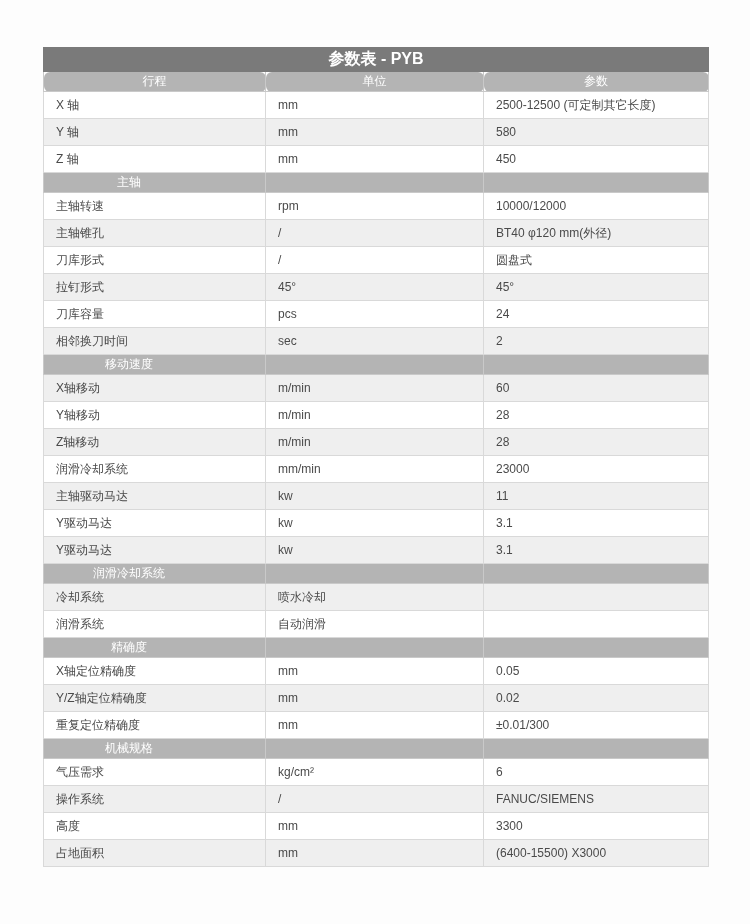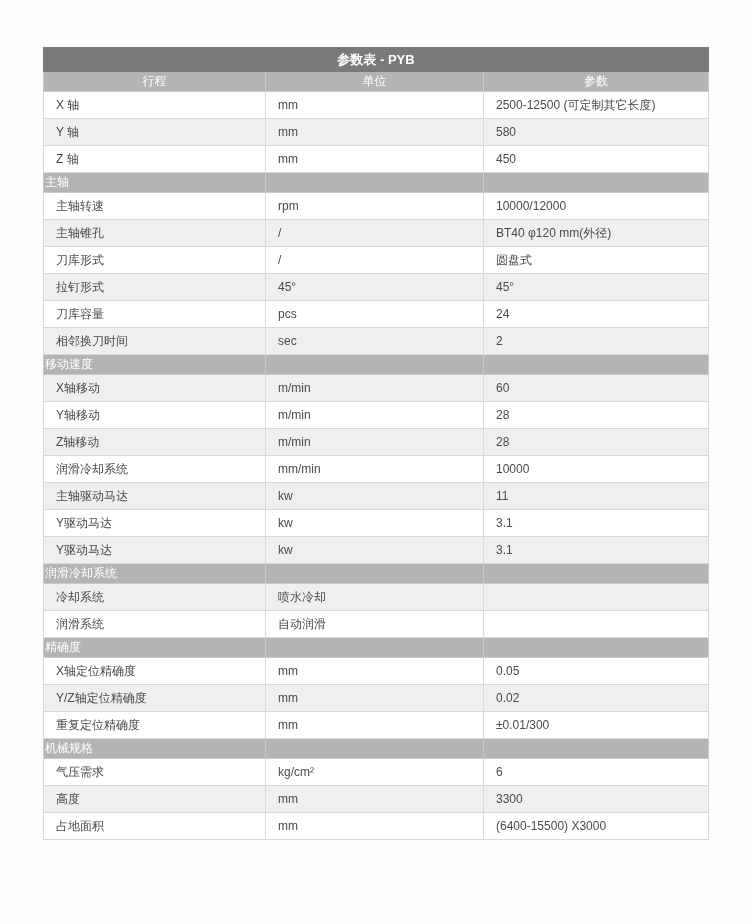--- a/index.html
+++ b/index.html
@@ -32,42 +32,44 @@
   table.spec th, table.spec td {
     border: 1px solid var(--border, #d9d9d9);
     overflow: hidden;
     white-space: nowrap;
   }
   
   tr.title-row th {
     background: var(--title-bg, #7a7a7a);
     color: #ffffff;
     font-weight: bold;
-    font-size: 13px;
+    font-size: 16px;
     height: 21px;
     text-align: center;
     border-color: var(--title-bg, #7a7a7a);
   }
   
   tr.cols-row th {
     background: var(--header-bg, #b4b4b4);
     color: #ffffff;
     font-weight: normal;
     height: 17px;
     text-align: center;
     border-color: #c9c9c9;
+    border-radius: 6px;
   }
   
   tr.section td {
     background: var(--header-bg, #b4b4b4);
     color: #ffffff;
     height: 17px;
     border-color: #c9c9c9;
   }
   tr.section td:first-child {
+    text-align: center;
     padding-right: 52px;
   }
   
   tbody tr.data td {
     height: 26px;
     padding: 0 0 0 12px;
     background: #ffffff;
     vertical-align: middle;
   }
   tbody tr:nth-child(even).data td {
@@ -162,21 +164,21 @@
             <td>28</td>
           </tr>
           <tr class="data">
             <td>Z轴移动</td>
             <td>m/min</td>
             <td>28</td>
           </tr>
           <tr class="data">
             <td>润滑冷却系统</td>
             <td>mm/min</td>
-            <td>10000</td>
+            <td>23000</td>
           </tr>
           <tr class="data">
             <td>主轴驱动马达</td>
             <td>kw</td>
             <td>11</td>
           </tr>
           <tr class="data">
             <td>Y驱动马达</td>
             <td>kw</td>
             <td>3.1</td>
@@ -223,20 +225,25 @@
           </tr>
           <tr class="section">
             <td>机械规格</td>
             <td></td>
             <td></td>
           </tr>
           <tr class="data">
             <td>气压需求</td>
             <td>kg/cm²</td>
             <td>6</td>
+          </tr>
+          <tr class="data">
+            <td>操作系统</td>
+            <td>/</td>
+            <td>FANUC/SIEMENS</td>
           </tr>
           <tr class="data">
             <td>高度</td>
             <td>mm</td>
             <td>3300</td>
           </tr>
           <tr class="data">
             <td>占地面积</td>
             <td>mm</td>
             <td>(6400-15500)  X3000</td>

